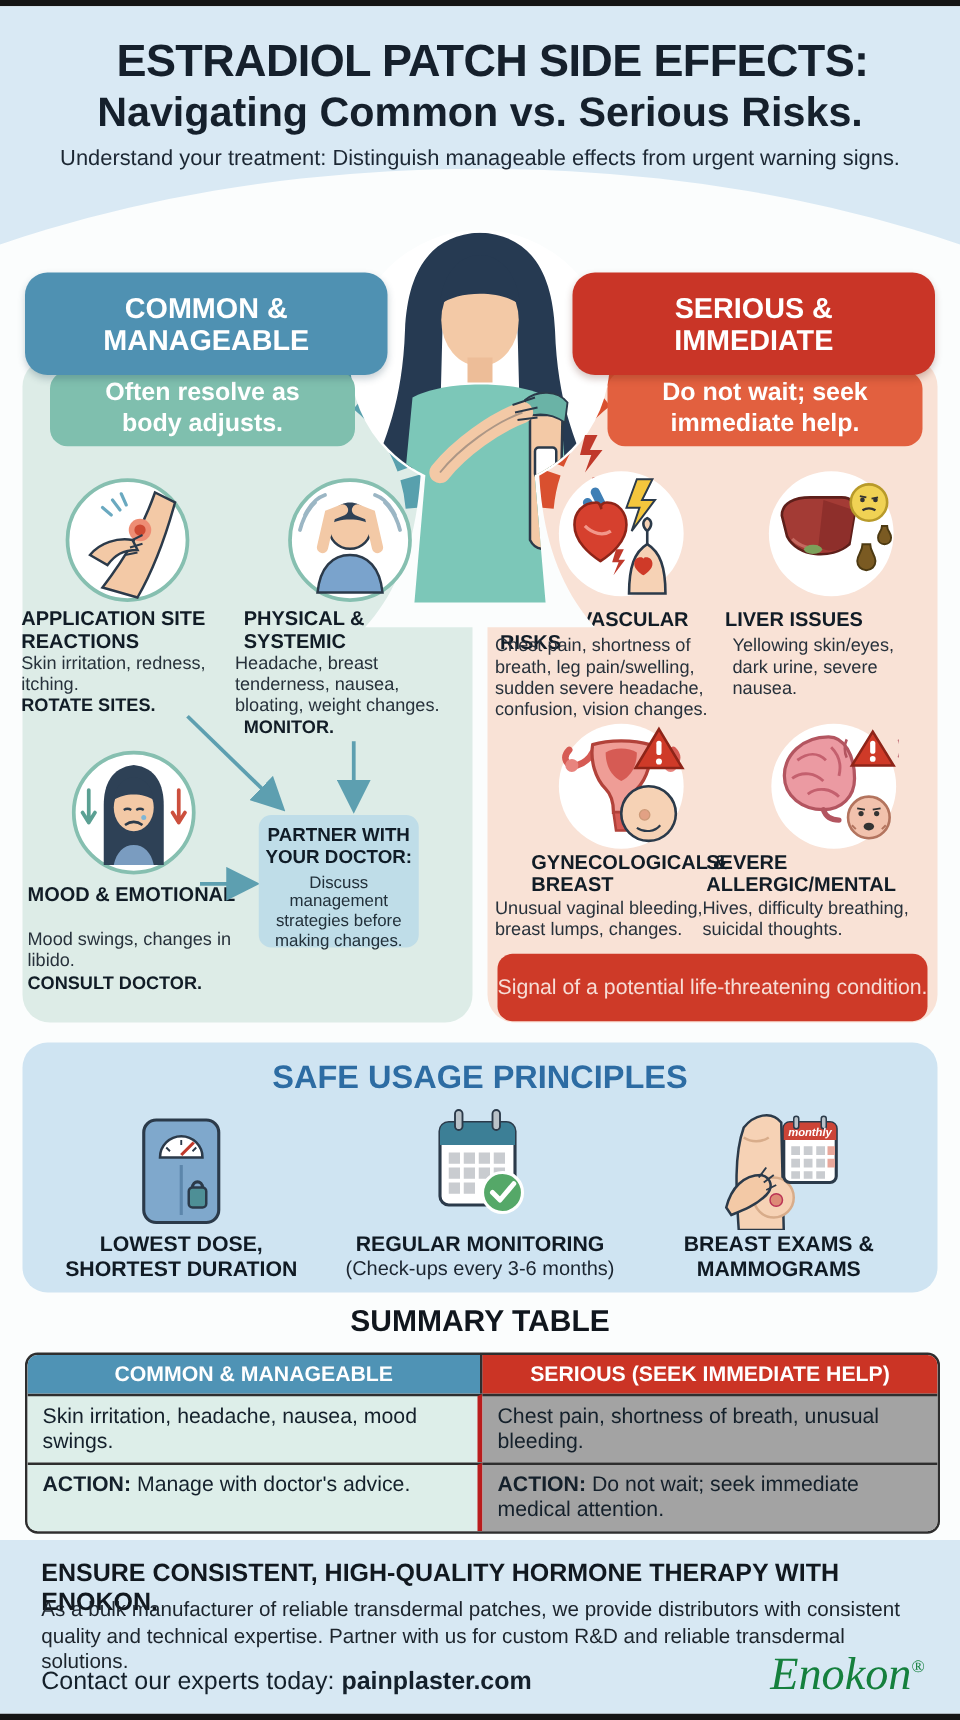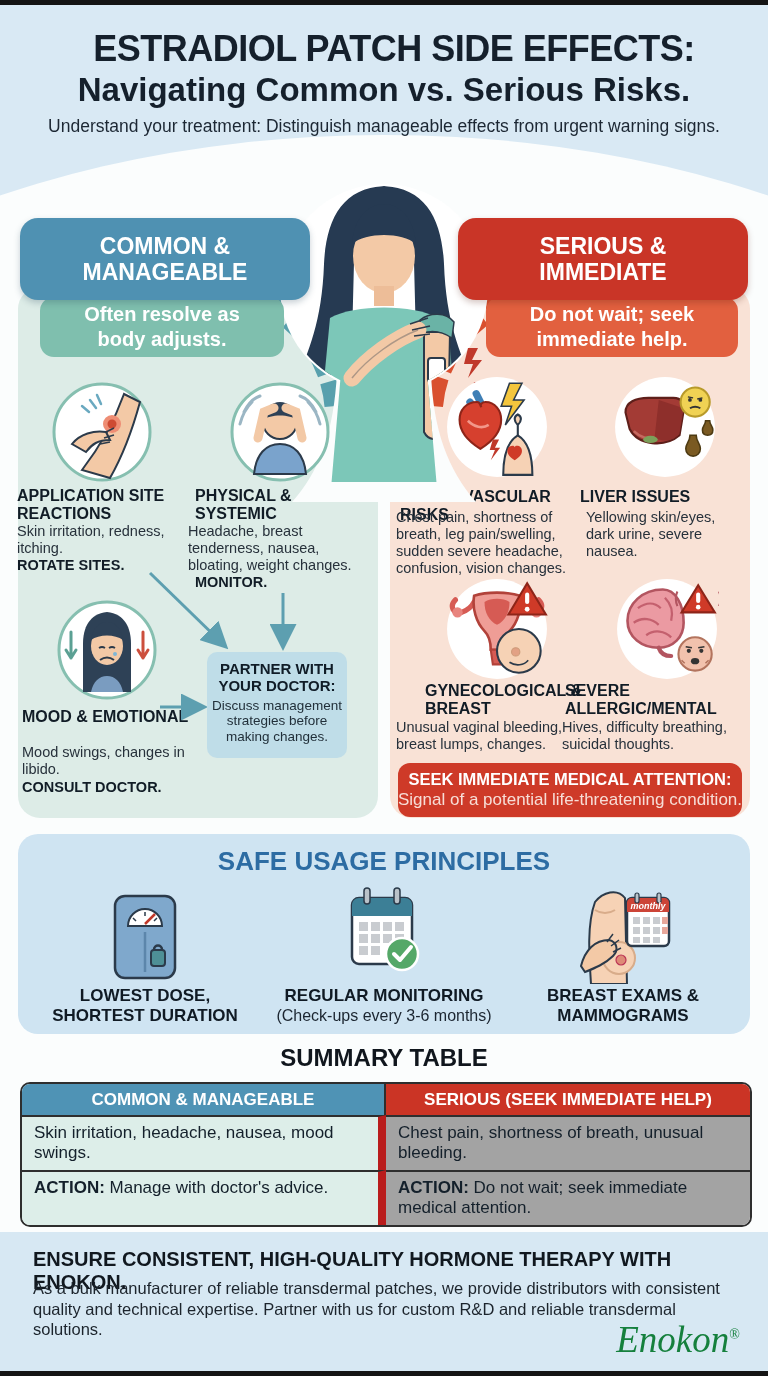--- a/index.html
+++ b/index.html
@@ -20,38 +20,38 @@
   .banner{height:82px;border-radius:18px;color:#fff;font-weight:800;font-size:23px;line-height:1.15;z-index:5;}
   .banner-left{left:20px;top:218px;width:290px;background:#4f91b2;box-shadow:0 3px 6px rgba(40,70,90,.25);}
   .banner-right{left:458px;top:218px;width:290px;background:#c93527;box-shadow:0 3px 6px rgba(90,30,20,.25);}
   .note{height:60px;border-radius:14px;color:#fff;font-weight:700;font-size:20px;line-height:1.25;z-index:4;}
   .note-left{left:40px;top:297px;width:244px;background:#7fbfae;}
   .note-right{left:486px;top:297px;width:252px;background:#e2603f;}
   .it{position:absolute;color:#14202b;}
   .it-title{font-size:16px;font-weight:800;line-height:1.12;color:#111c26;}
   .it-desc{font-size:14.5px;line-height:1.17;color:#27313b;}
   .it-action{font-size:14.5px;font-weight:800;color:#111c26;}
-  .partner{left:207px;top:652px;width:140px;height:106px;background:#bfdde8;border-radius:10px;padding:9px 5px 0 5px;box-sizing:border-box;text-align:center;z-index:4;}
+  .partner{left:207px;top:652px;width:128px;height:106px;background:#bfdde8;border-radius:10px;padding:9px 5px 0 5px;box-sizing:border-box;text-align:center;z-index:4;}
   .partner .pt{font-size:15px;font-weight:800;line-height:1.12;color:#101c27;}
   .partner .pd{font-size:13.5px;line-height:1.16;color:#22303a;margin-top:3px;}
   .alert{left:398px;top:763px;width:344px;height:54px;background:#ce3a28;border-radius:12px;z-index:4;flex-direction:column;}
   .alert .at{font-size:16.5px;font-weight:800;color:#fff;line-height:1.2;}
   .alert .ad{font-size:17px;color:#f7ddd6;line-height:1.2;}
   .safe-panel{left:18px;top:834px;width:732px;height:200px;background:#cfe4f2;border-radius:20px;}
   .safe-title{left:0;top:846px;width:768px;text-align:center;font-size:26px;font-weight:800;color:#2d6ca3;}
   .safe-label{font-size:17px;font-weight:800;line-height:1.2;color:#101a24;text-align:center;position:absolute;}
   .safe-sub{font-size:16px;font-weight:400;color:#1b2530;text-align:center;position:absolute;}
   .sum-title{left:0;top:1044px;width:768px;text-align:center;font-size:24px;font-weight:800;color:#10161d;}
   .table{left:20px;top:1082px;width:728px;border:2.5px solid #2e2e2e;border-radius:10px;overflow:hidden;background:#fff;}
   .trow{display:grid;grid-template-columns:364px 364px;}
   .th{height:31px;color:#fff;font-weight:800;font-size:17px;display:flex;align-items:center;justify-content:center;}
   .th1{background:#4f93b5;border-right:2px solid #2e2e2e;}
   .th2{background:#cb3425;}
   .td{font-size:17px;line-height:1.2;color:#14202b;padding:6px 12px;box-sizing:border-box;border-top:2px solid #2e2e2e;}
-  .td1{background:#ddeee9;border-right:8px solid #b91c1c;}
+  .td1{background:#ddeee9;border-right:4px solid #b91c1c;}
   .td2{background:#a3a3a3;}
   .f-head{left:33px;top:1248px;width:712px;font-size:20px;font-weight:800;color:#11181f;}
   .f-body{left:33px;top:1278px;width:712px;font-size:16.5px;line-height:1.25;color:#1c242c;}
   .f-contact{left:33px;top:1334px;width:560px;font-size:20px;color:#14202b;}
   .f-contact b{font-weight:800;}
   .logo{left:608px;top:1318px;width:140px;text-align:center;font-family:"Liberation Serif",serif;font-style:italic;font-weight:400;font-size:37px;color:#15803d;}
   .logo sup{font-size:14px;font-style:normal;}
   svg text{font-family:"Liberation Sans",sans-serif;}
 </style>
 </head>
@@ -241,21 +241,20 @@
   <div class="abs it it-title" style="left:580px;top:488px;width:170px">LIVER ISSUES</div>
   <div class="abs it it-desc" style="left:586px;top:509px;width:160px">Yellowing skin/eyes, dark urine, severe nausea.</div>
 
   <div class="abs it it-title" style="left:425px;top:682px;width:180px">GYNECOLOGICAL &amp; BREAST</div>
   <div class="abs it it-desc" style="left:396px;top:719px;width:202px">Unusual vaginal bleeding, breast lumps, changes.</div>
 
   <div class="abs it it-title" style="left:565px;top:682px;width:190px">SEVERE ALLERGIC/MENTAL</div>
   <div class="abs it it-desc" style="left:562px;top:719px;width:196px">Hives, difficulty breathing, suicidal thoughts.</div>
 
   <div class="abs alert ctr">
-    <div class="at">SEEK IMMEDIATE MEDICAL ATTENTION:</div>
     <div class="ad">Signal of a potential life-threatening condition.</div>
   </div>
 
   <div class="abs safe-panel"></div>
   <div class="abs safe-title">SAFE USAGE PRINCIPLES</div>
 
   <svg class="abs" style="left:95px;top:888px;z-index:4" width="100" height="96" viewBox="0 0 100 96">
     <rect x="20" y="8" width="60" height="82" rx="10" fill="#7fa8cc" stroke="#2b3a4a" stroke-width="2.5"></rect>
     <path d="M 33,38 A 17,17 0 0 1 67,38 Z" fill="#fff" stroke="#2b3a4a" stroke-width="2"></path>
     <path d="M 50,36 L 60,26" stroke="#c0392b" stroke-width="2.5"></path>
@@ -331,17 +330,20 @@
       <div class="td td2">Chest pain, shortness of breath, unusual bleeding.</div>
     </div>
     <div class="trow">
       <div class="td td1"><b>ACTION:</b><span> Manage with doctor's advice.</span></div>
       <div class="td td2"><b>ACTION:</b><span> Do not wait; seek immediate medical attention.</span></div>
     </div>
   </div>
 
   <div class="abs f-head">ENSURE CONSISTENT, HIGH-QUALITY HORMONE THERAPY WITH ENOKON.</div>
   <div class="abs f-body">As a bulk manufacturer of reliable transdermal patches, we provide distributors with consistent quality and technical expertise. Partner with us for custom R&amp;D and reliable transdermal solutions.</div>
+  <div class="abs f-contact">
+    <span>Contact our experts today: </span><b>painplaster.com</b>
+  </div>
   <div class="abs logo">
     <span>Enokon</span><sup>®</sup>
   </div>
 
 </div>
 
 </body></html>

